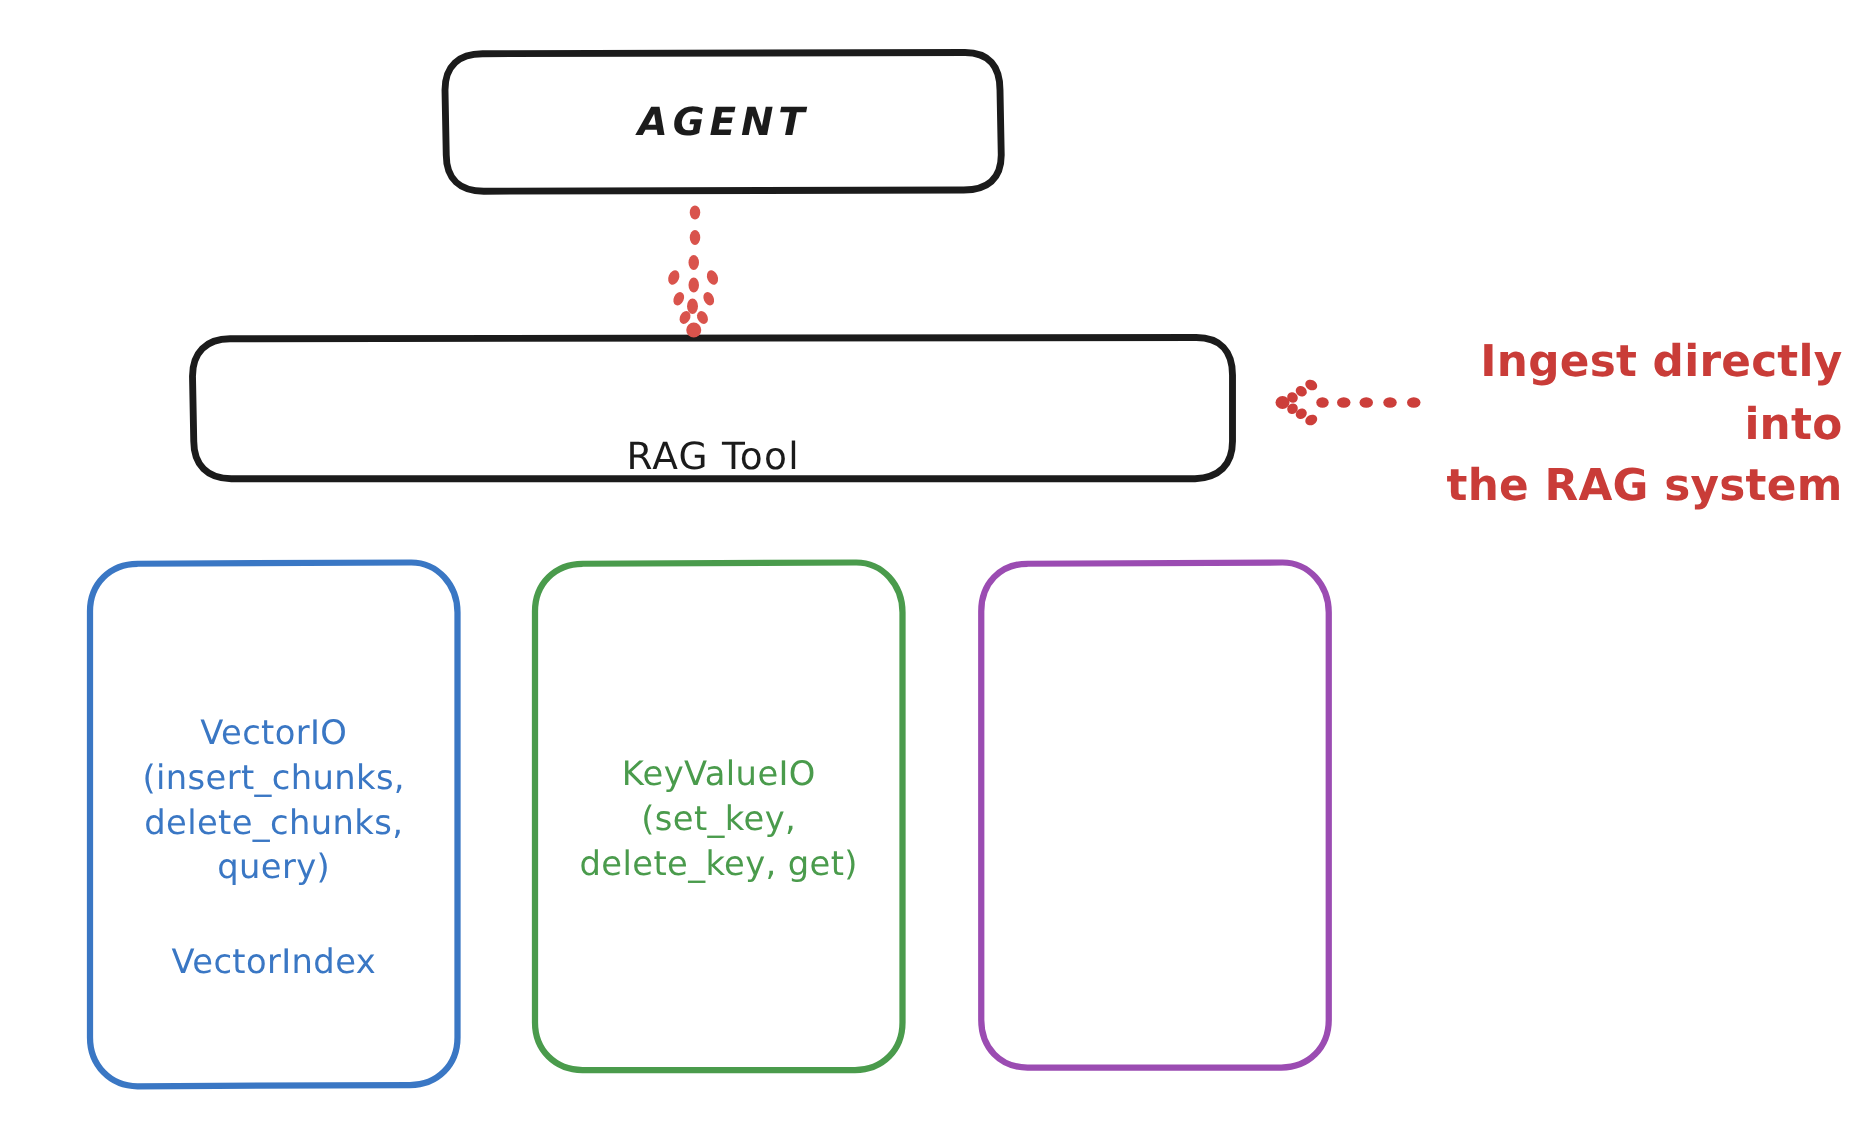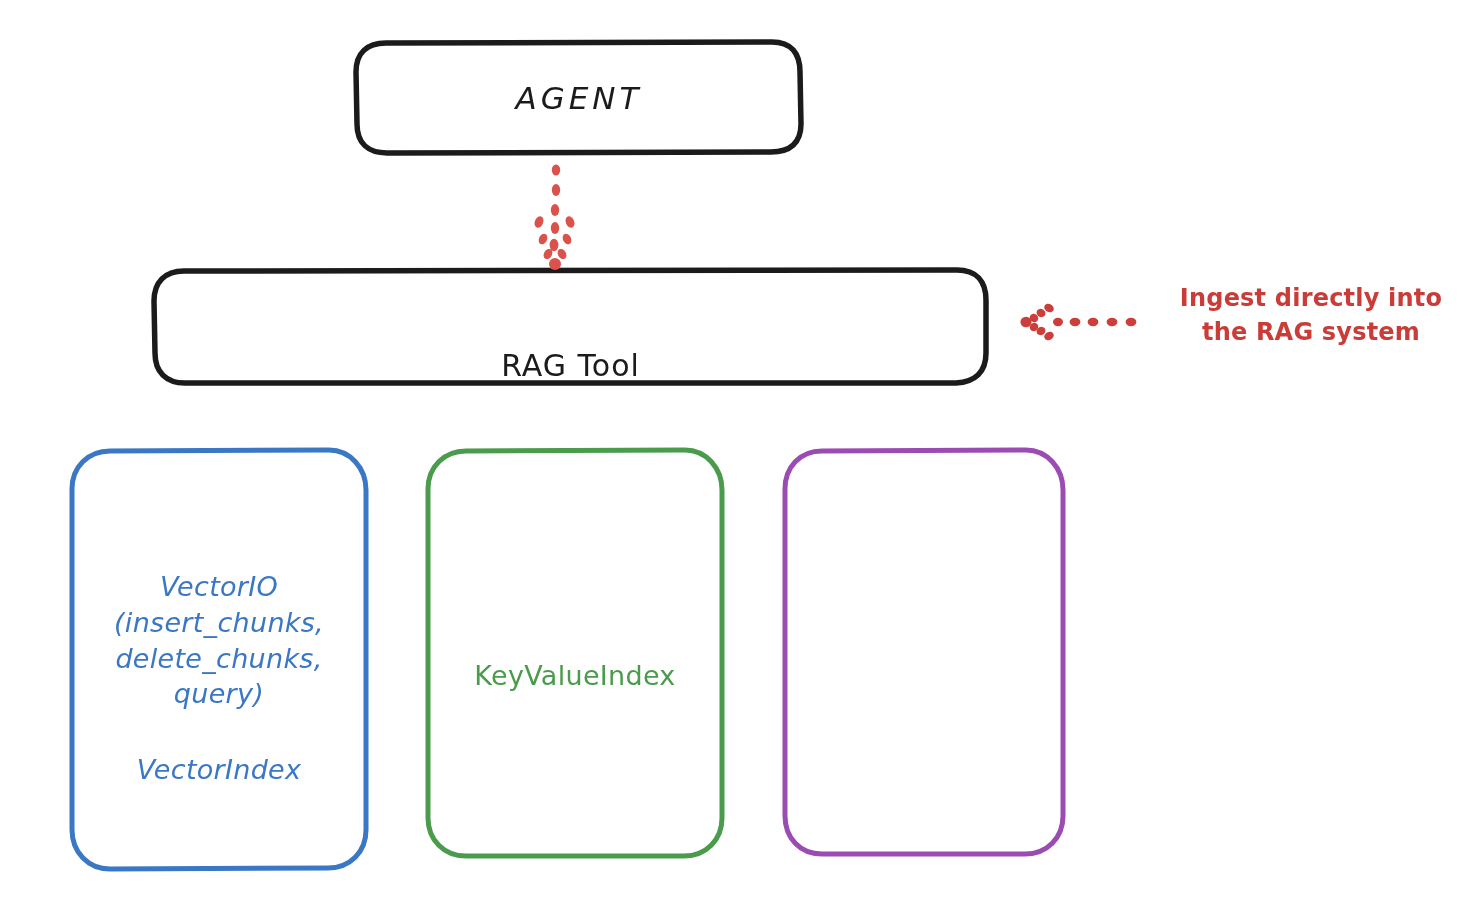--- a/index.html
+++ b/index.html
@@ -46,21 +46,21 @@
     width: 831px;
     height: 113px;
     justify-content: flex-end;
   }
 
   .black-label {
     font-family: "DejaVu Sans", sans-serif;
     color: #1b1b1b;
     letter-spacing: 1.5px;
     font-style: italic;
-    font-weight: 400;
+    font-weight: 700;
   }
   #agent-label {
     font-size: 31px;
     letter-spacing: 4px;
   }
   #rag-label {
     font-size: 30px;
     letter-spacing: 1px;
     font-style: normal;
     font-weight: 500;
@@ -93,36 +93,36 @@
     white-space: pre-line;
     letter-spacing: 0.3px;
   }
   .card-api   { font-size: 27px; }
   .card-index { font-size: 27px; margin-top: 40px; }
 
   #vector-box .card-text      { color: #3a77c4; }
   #keyvalue-box .card-text    { color: #4a9b4c; }
   #relational-box .card-text  { color: #9b4cb2; }
 
-  #vector-text-group     { margin-top: 38px; font-style: italic; }
+  #vector-text-group     { margin-top: 38px; }
   #keyvalue-text-group   { margin-top: 6px; }
   #relational-text-group { margin-top: 2px; }
 
   
   #annotation {
     position: absolute;
     left: 1148px;
-    top: 281px;
+    top: 266px;
     width: 326px;
     color: #c93c38;
     font-family: "DejaVu Sans", sans-serif;
-    font-size: 24px;
+    font-size: 35px;
     font-weight: 600;
     line-height: 1.42;
-    text-align: center;
+    text-align: right;
     white-space: pre-line;
     letter-spacing: 0.2px;
   }
 </style>
 </head>
 <body>
 
 <svg id="canvas" viewBox="0 0 1484 910" xmlns="http://www.w3.org/2000/svg">
 
   <path d="M 386 43 L 772 42 C 791 42 800 53 800 72
@@ -196,21 +196,23 @@
     <div class="card-text card-api">VectorIO
 (insert_chunks,
 delete_chunks,
 query)</div>
     <div class="card-text card-index">VectorIndex</div>
   </div>
 </div>
 
 <div class="node" id="keyvalue-box">
   <div id="keyvalue-text-group">
-    <div class="card-text card-index">KeyValueIndex</div>
+    <div class="card-text card-api">KeyValueIO
+(set_key,
+delete_key, get)</div>
   </div>
 </div>
 
 <div class="node" id="relational-box">
   <div id="relational-text-group">
   </div>
 </div>
 
 <div id="annotation">Ingest directly into
 the RAG system</div>

